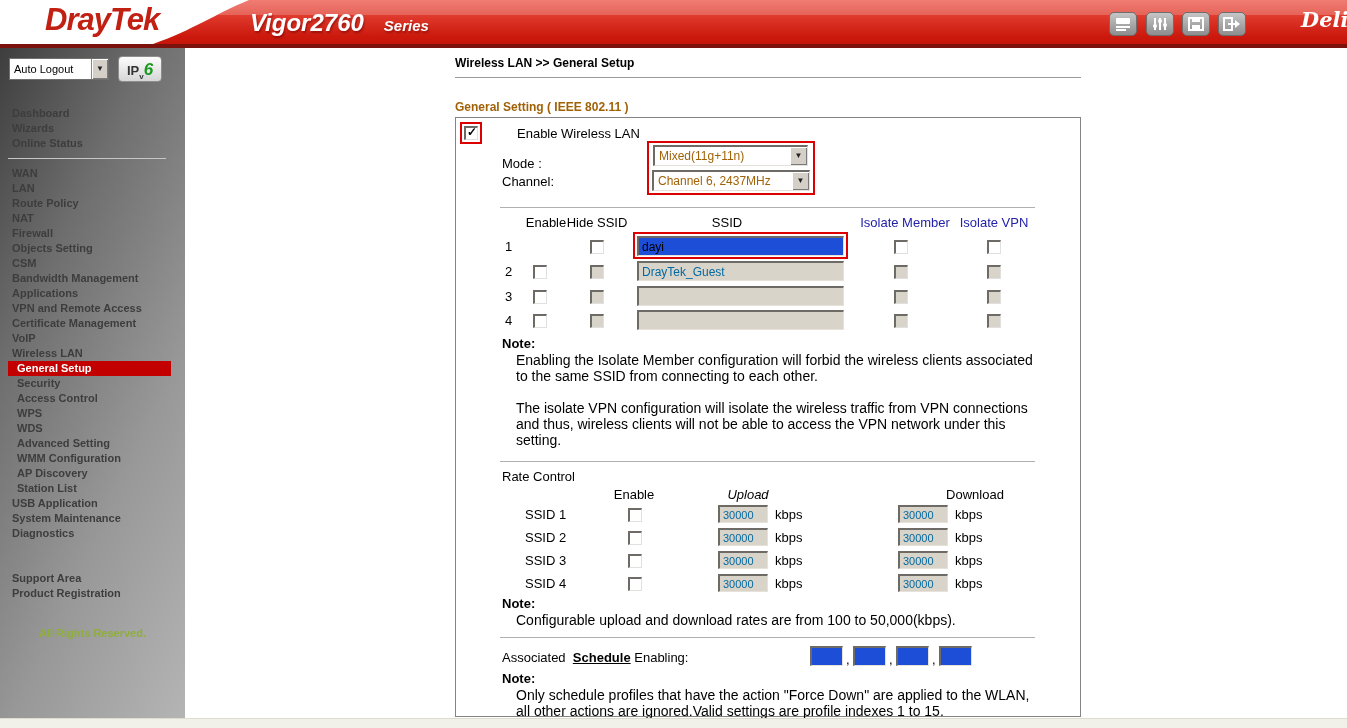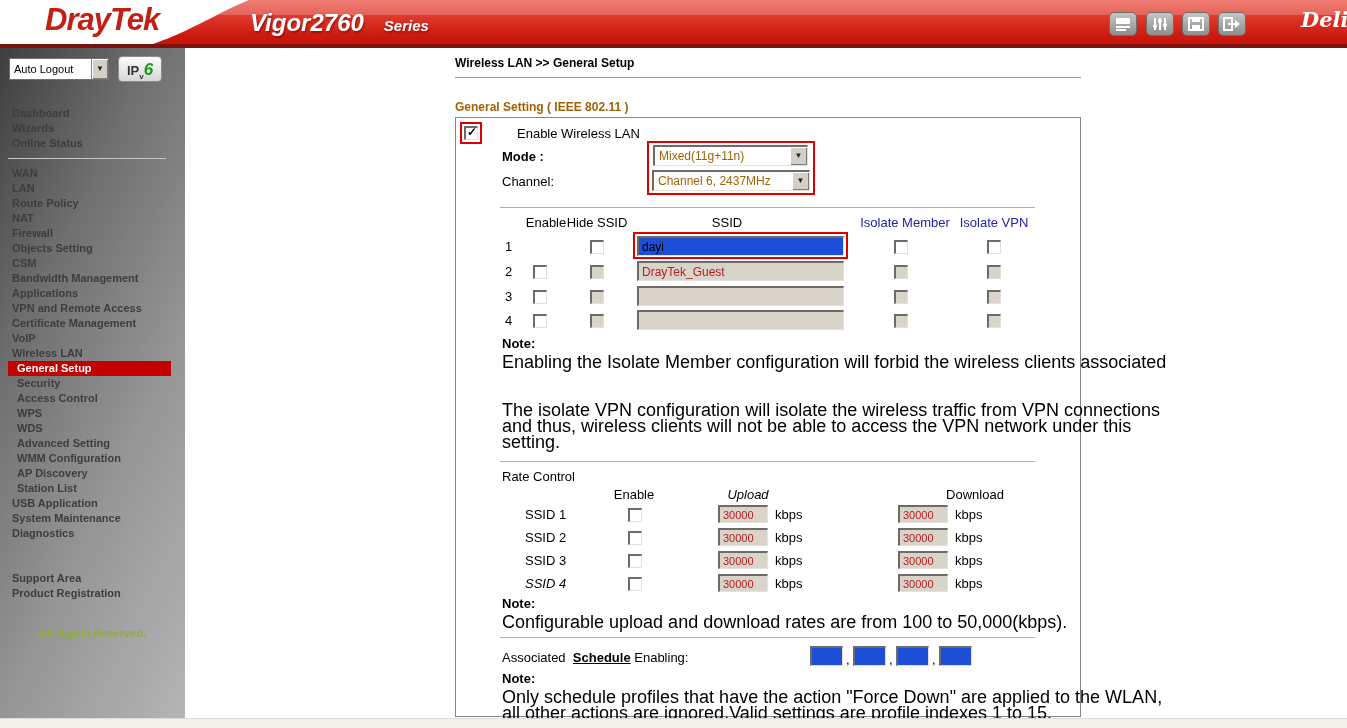--- a/index.html
+++ b/index.html
@@ -61,35 +61,35 @@
   .cb { position:absolute; width:14px; height:14px; background:#fff;
         border-top:2px solid #6e6a66; border-left:2px solid #6e6a66;
         border-right:1px solid #e0e0e0; border-bottom:1px solid #e0e0e0; cursor:pointer; }
   .cb.dis { background:#d8d4ca; cursor:default; }
   .cb.checked::after { content:"✓"; position:absolute; left:1px; top:-3px; font-size:12px; font-weight:bold; color:#000; }
 
   .tin { position:absolute; background:#1d4ed8; color:#000; font-size:12px; padding:2px 3px;
          border-top:2px solid #6e6a66; border-left:2px solid #6e6a66;
          border-right:1px solid #e6e2da; border-bottom:1px solid #e6e2da;
          font-family:"Liberation Sans", sans-serif; }
-  .tin.dis { background:#d8d4ca; color:#b91c1c; }
+  .tin.dis { background:#d8d4ca; color:#0369a1; }
   input.tin { outline:none; }
 
   .dd { position:absolute; height:21px; background:#fff; font-size:12px; cursor:pointer;
         border-top:2px solid #6e6a66; border-left:2px solid #6e6a66;
         border-right:1px solid #e6e2da; border-bottom:1px solid #e6e2da; }
   .dd .txt { position:absolute; left:4px; top:2px; white-space:nowrap; color:#a16207; }
   .dd .btn { position:absolute; right:0; top:0; bottom:0; width:17px; background:#d4d0c8;
              box-shadow:inset 1px 1px 0 #fff, inset -1px -1px 0 #7a7a7a;
              font-size:8px; text-align:center; line-height:17px; color:#222; }
 
   .red-annot { position:absolute; border:2px solid #dd0000; pointer-events:none; z-index:5; }
 
   .notebold { font-weight:bold; font-size:13px; color:#000; }
-  .noteline { font-size:18px; color:#000; white-space:nowrap; }
+  .noteline { font-size:14px; color:#000; white-space:nowrap;margin-left:14px; }
   .sched-link { font-weight:bold; text-decoration:underline; cursor:pointer; }
 
   .hscrollbar { position:absolute; top:718px; left:0; width:1347px; height:10px;
                 background:#f2f1e9; border-top:1px solid #ddduse; border-top:1px solid #deddd2; }
 </style>
 </head>
 <body>
 
 <div class="banner">
   <div class="banner-gloss"></div>
@@ -181,21 +181,21 @@
 <div class="main">
   <div class="abs breadcrumb">Wireless LAN &gt;&gt; General Setup</div>
   <div class="rule" style="left:270px; top:29px; width:626px;"></div>
   <div class="abs section-title">General Setting ( IEEE 802.11 )</div>
   <div class="abs content-box"></div>
 
   <div class="red-annot" style="left:275px; top:74px; width:22px; height:22px;"></div>
   <div class="cb checked" style="left:279px; top:78px;"></div>
   <div class="abs lbl13" style="left:300px; top:78px;margin-left:32px;">Enable Wireless LAN</div>
 
-  <div class="abs lbl13" style="left:317px; top:101px;font-weight:bold;">Mode :</div>
+  <div class="abs lbl13" style="left:317px; top:108px;">Mode :</div>
   <div class="dd" style="left:468px; top:97px; width:155px;">
     <span class="txt">Mixed(11g+11n)</span>
     <span class="btn">▼</span>
   </div>
   <div class="abs lbl13" style="left:317px; top:126px;">Channel:</div>
   <div class="dd" style="left:467px; top:122px; width:158px;">
     <span class="txt">Channel 6, 2437MHz</span>
     <span class="btn">▼</span>
   </div>
   <div class="red-annot" style="left:462px; top:93px; width:168px; height:54px;"></div>
@@ -231,20 +231,21 @@
 
   <div class="abs lbl13" style="left:320px; top:265px;">4</div>
   <div class="cb" style="left:348px; top:266px;"></div>
   <div class="cb dis" style="left:405px; top:266px;"></div>
   <input class="tin dis" style="left: 452px; top: 262px; width: 207px; height: 20px;" value="">
   <div class="cb dis" style="left:709px; top:266px;"></div>
   <div class="cb dis" style="left:802px; top:266px;"></div>
 
   <div class="abs notebold" style="left:317px; top:288px;">Note:</div>
   <div class="abs noteline" style="left:317px; top:304px;">Enabling the Isolate Member configuration will forbid the wireless clients associated</div>
+  <div class="abs noteline" style="left:317px; top:320px;">to the same SSID from connecting to each other.</div>
   <div class="abs noteline" style="left:317px; top:352px;">The isolate VPN configuration will isolate the wireless traffic from VPN connections</div>
   <div class="abs noteline" style="left:317px; top:368px;">and thus, wireless clients will not be able to access the VPN network under this</div>
   <div class="abs noteline" style="left:317px; top:384px;">setting.</div>
 
   <div class="rule" style="left:315px; top:413px; width:535px; border-top-color:#b0b0b0;"></div>
 
   <div class="abs lbl13" style="left:317px; top:421px;">Rate Control</div>
   <div class="abs hdrtxt" style="left:449px; top:439px;">Enable</div>
   <div class="abs hdrtxt" style="left:563px; top:439px;font-style:italic;">Upload</div>
   <div class="abs hdrtxt" style="left:744px; top:439px;margin-left:46px;">Download</div>
@@ -263,21 +264,21 @@
   <input class="tin dis" style="left: 713px; top: 480px; width: 50px; height: 18px; font-size: 11px;" value="30000">
   <div class="abs lbl13" style="left:770px; top:482px;">kbps</div>
 
   <div class="abs lbl13" style="left:340px; top:505px;">SSID 3</div>
   <div class="cb" style="left:443px; top:506px;"></div>
   <input class="tin dis" style="left: 533px; top: 503px; width: 50px; height: 18px; font-size: 11px;" value="30000">
   <div class="abs lbl13" style="left:590px; top:505px;">kbps</div>
   <input class="tin dis" style="left: 713px; top: 503px; width: 50px; height: 18px; font-size: 11px;" value="30000">
   <div class="abs lbl13" style="left:770px; top:505px;">kbps</div>
 
-  <div class="abs lbl13" style="left:340px; top:528px;font-style:italic;">SSID 4</div>
+  <div class="abs lbl13" style="left:340px; top:528px;">SSID 4</div>
   <div class="cb" style="left:443px; top:529px;"></div>
   <input class="tin dis" style="left: 533px; top: 526px; width: 50px; height: 18px; font-size: 11px;" value="30000">
   <div class="abs lbl13" style="left:590px; top:528px;">kbps</div>
   <input class="tin dis" style="left: 713px; top: 526px; width: 50px; height: 18px; font-size: 11px;" value="30000">
   <div class="abs lbl13" style="left:770px; top:528px;">kbps</div>
 
   <div class="abs notebold" style="left:317px; top:548px;">Note:</div>
   <div class="abs noteline" style="left:317px; top:564px;">Configurable upload and download rates are from 100 to 50,000(kbps).</div>
 
   <div class="rule" style="left:315px; top:589px; width:535px; border-top-color:#b0b0b0;"></div>

